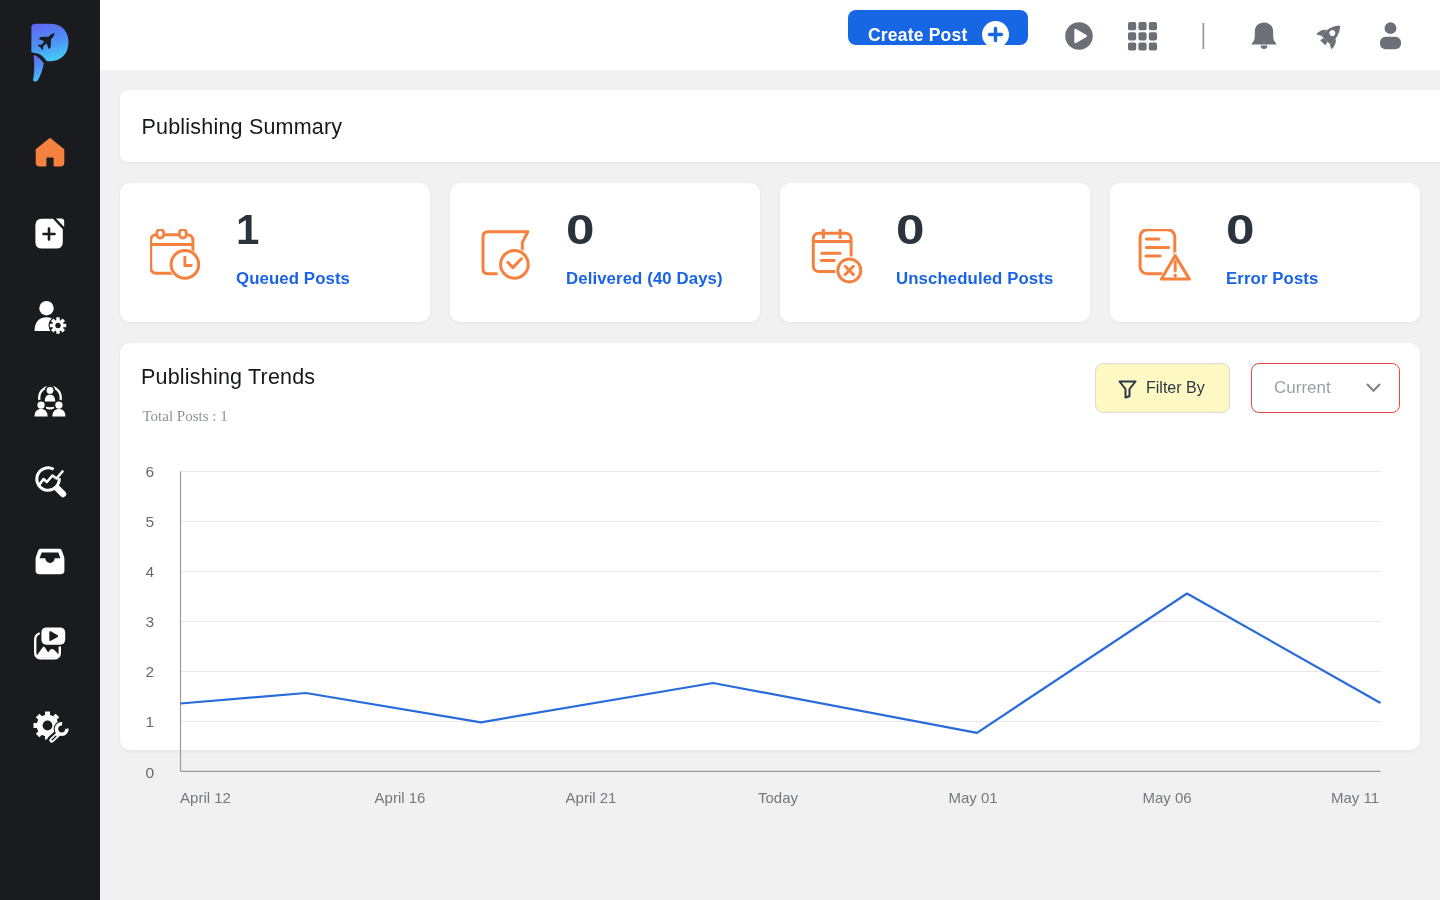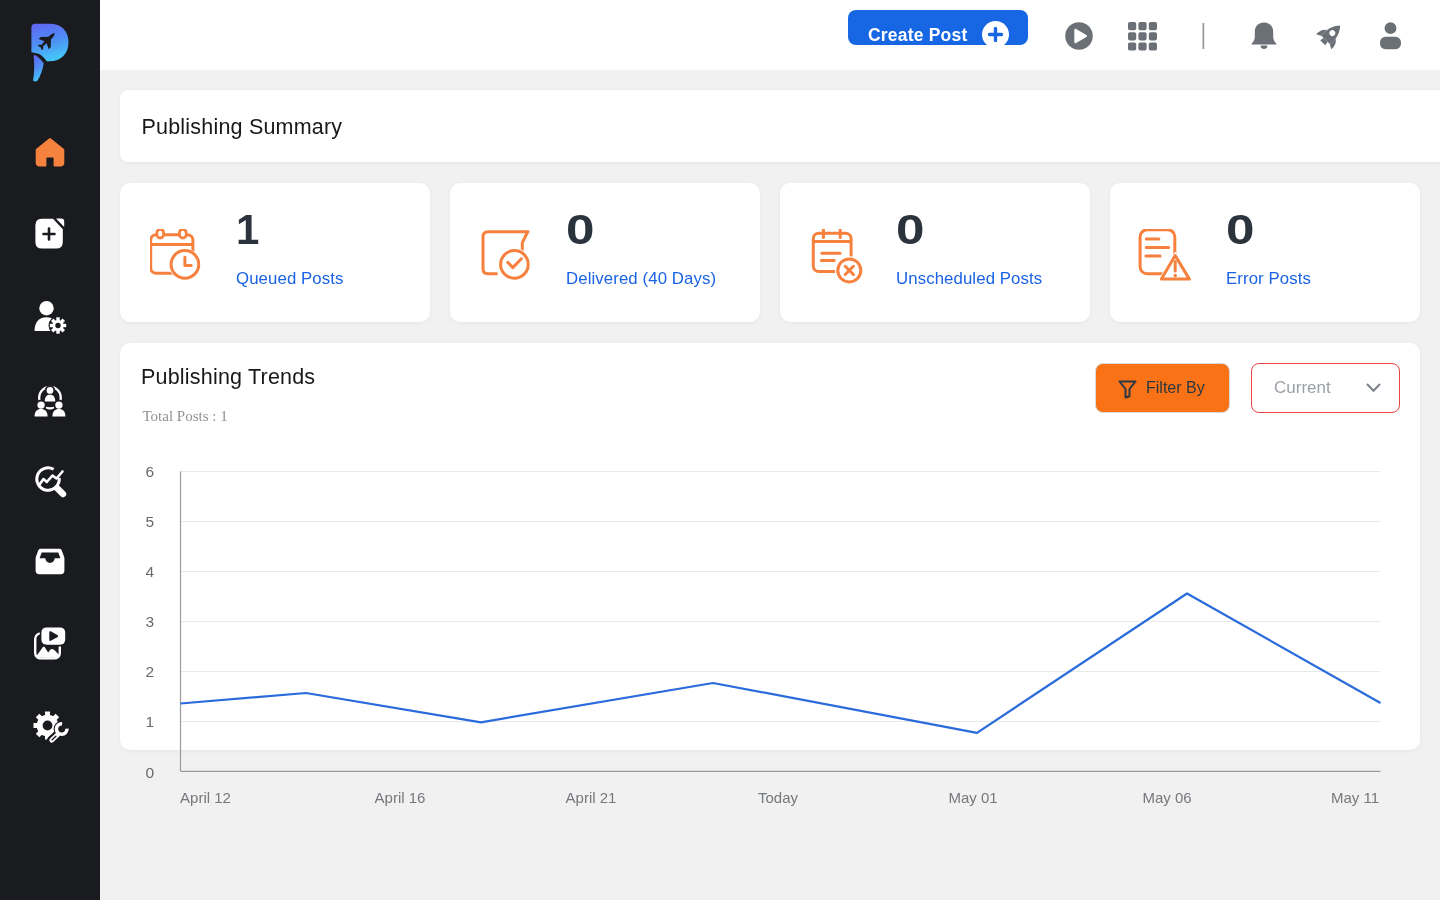--- a/index.html
+++ b/index.html
@@ -8,26 +8,26 @@
   #sidebar { position:absolute; left:0; top:0; width:100px; height:900px; background:#1a1b1f; }
   #topbar { position:absolute; left:100px; top:0; width:1340px; height:70px; background:#ffffff; }
   #createBtn { position:absolute; left:848px; top:10px; width:180px; height:35px; background:#1766e3; border-radius:8px; }
   #createBtn .txt { position:absolute; left:20px; top:15px; color:#fff; font-size:17.5px; font-weight:bold; letter-spacing:0.2px; }
   .topicon { position:absolute; top:0; }
   .card { position:absolute; background:#fff; border-radius:10px; box-shadow:0 1px 4px rgba(0,0,0,0.05); }
   #sumCard { left:120px; top:90px; width:1420px; height:72px; border-radius:8px; }
   #sumCard h1 { position:absolute; left:21.5px; top:25px; font-size:21.5px; font-weight:normal; color:#17181a; letter-spacing:0.2px; }
   .statnum { position:absolute; left:116px; top:26px; font-weight:bold; font-size:42px; color:#2b333c; line-height:42px; }
   .statnum.z { transform:scaleX(1.22); transform-origin:left center; }
-  .statlbl { position:absolute; left:116px; top:86px; color:#1a63e6; font-size:16.8px; font-weight:normal; letter-spacing:0.1px; }
+  .statlbl { position:absolute; left:116px; top:86px; color:#1a63e6; font-size:16.8px; font-weight:bold; letter-spacing:0.1px; }
   .staticon { position:absolute; left:28px; top:45.5px; }
   #trCard { left:120px; top:343px; width:1300px; height:407px; }
   #trCard h2 { position:absolute; left:21px; top:22px; font-size:21.5px; font-weight:normal; color:#17181a; letter-spacing:0.2px; }
   #totalPosts { position:absolute; left:22.5px; top:65px; font-size:15px; color:#8e9296;font-family:Liberation Serif, serif; }
-  #filterBtn { position:absolute; left:975px; top:20px; width:135px; height:50px; border:1px solid #dadada; border-radius:8px; background:#f97316; }
+  #filterBtn { position:absolute; left:975px; top:20px; width:135px; height:50px; border:1px solid #dadada; border-radius:8px; background:#fef9c3; }
   #filterBtn span { position:absolute; left:50px; top:15px; font-size:16px; color:#2b3844; }
   #curSel { position:absolute; left:1131px; top:20px; width:149px; height:50px; border:1px solid #ef4444; border-radius:8px; background:#fff; }
   #curSel .t { position:absolute; left:22px; top:14px; font-size:17px; color:#9ba0a6; }
 </style>
 </head>
 <body>
 <div id="topbar"></div>
 <div id="sidebar">
   <svg width="100" height="900" viewBox="0 0 100 900">
     <defs>

